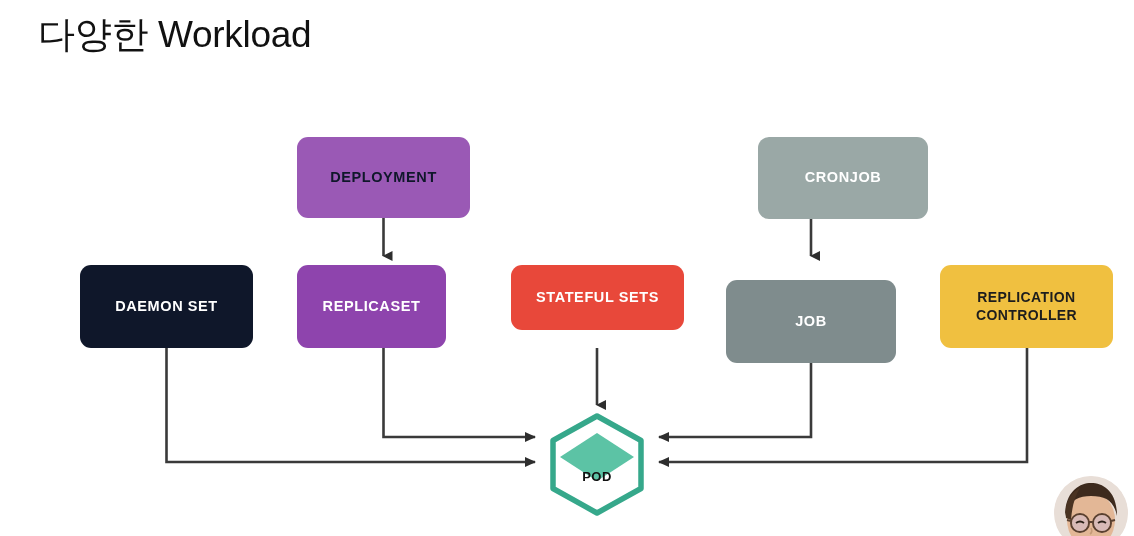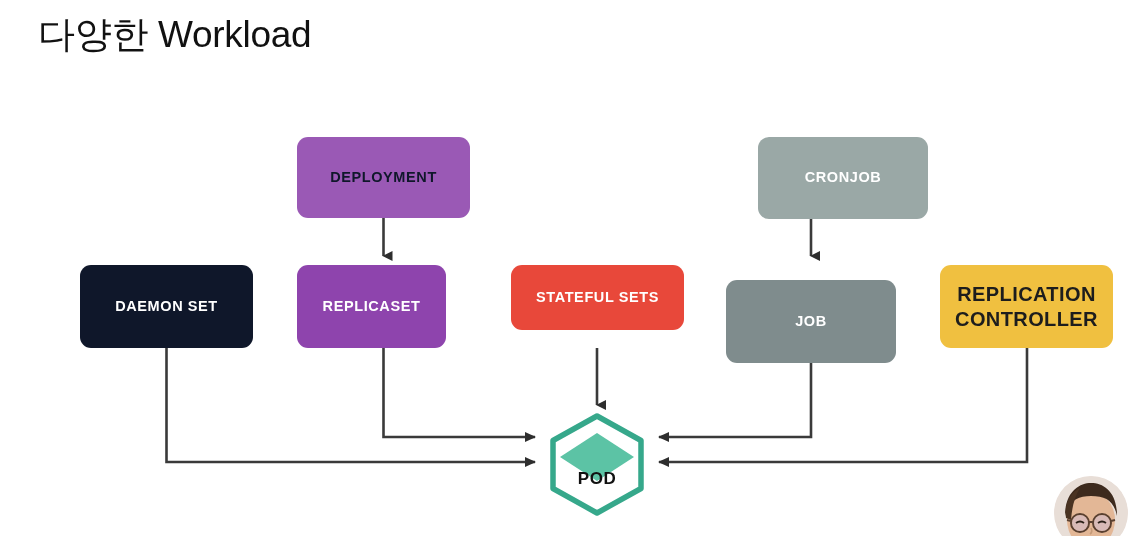--- a/index.html
+++ b/index.html
@@ -69,21 +69,21 @@
   #pod-node {
     position: absolute;
     z-index: 4;
   }
   #pod-label {
     position: absolute;
     left: 0;
     right: 0;
     top: 56px;
     text-align: center;
-    font-size: 17px;
+    font-size: 13px;
     font-weight: 700;
     color: #111111;
     letter-spacing: 0.5px;
   }
 
   
   #webcam {
     position: absolute;
     right: 6px;
     bottom: -14px;
@@ -151,21 +151,21 @@
   </div>
 
   <div class="node" id="node-stateful-sets" style="left:511px; top:265px; width:173px; height:65px; background:#e8483a; color:#ffffff;">
     <span class="node-label">STATEFUL SETS</span>
   </div>
 
   <div class="node" id="node-job" style="left:726px; top:280px; width:170px; height:83px; background:#7f8c8d; color:#ffffff;">
     <span class="node-label">JOB</span>
   </div>
 
-  <div class="node" id="node-replication-controller" style="left:940px; top:265px; width:173px; height:83px; background:#f0c040; color:#1d1d1d; font-size:20px; letter-spacing:0.4px;">
+  <div class="node" id="node-replication-controller" style="left:940px; top:265px; width:173px; height:83px; background:#f0c040; color:#1d1d1d; font-size:14px; letter-spacing:0.4px;">
     <span class="node-label">REPLICATION
 CONTROLLER</span>
   </div>
 
   <div id="pod-node" style="left:549px; top:413px; width:96px; height:103px;">
     <svg width="96" height="103" viewBox="0 0 96 103">
 
       <polygon points="48,3 92,27.5 92,75.5 48,100 4,75.5 4,27.5" fill="#ffffff" stroke="#36a88b" stroke-width="5.5" stroke-linejoin="round"></polygon>
 
       <polygon points="48,20 85,44 48,68 11,44" fill="#5cc3a5"></polygon>

